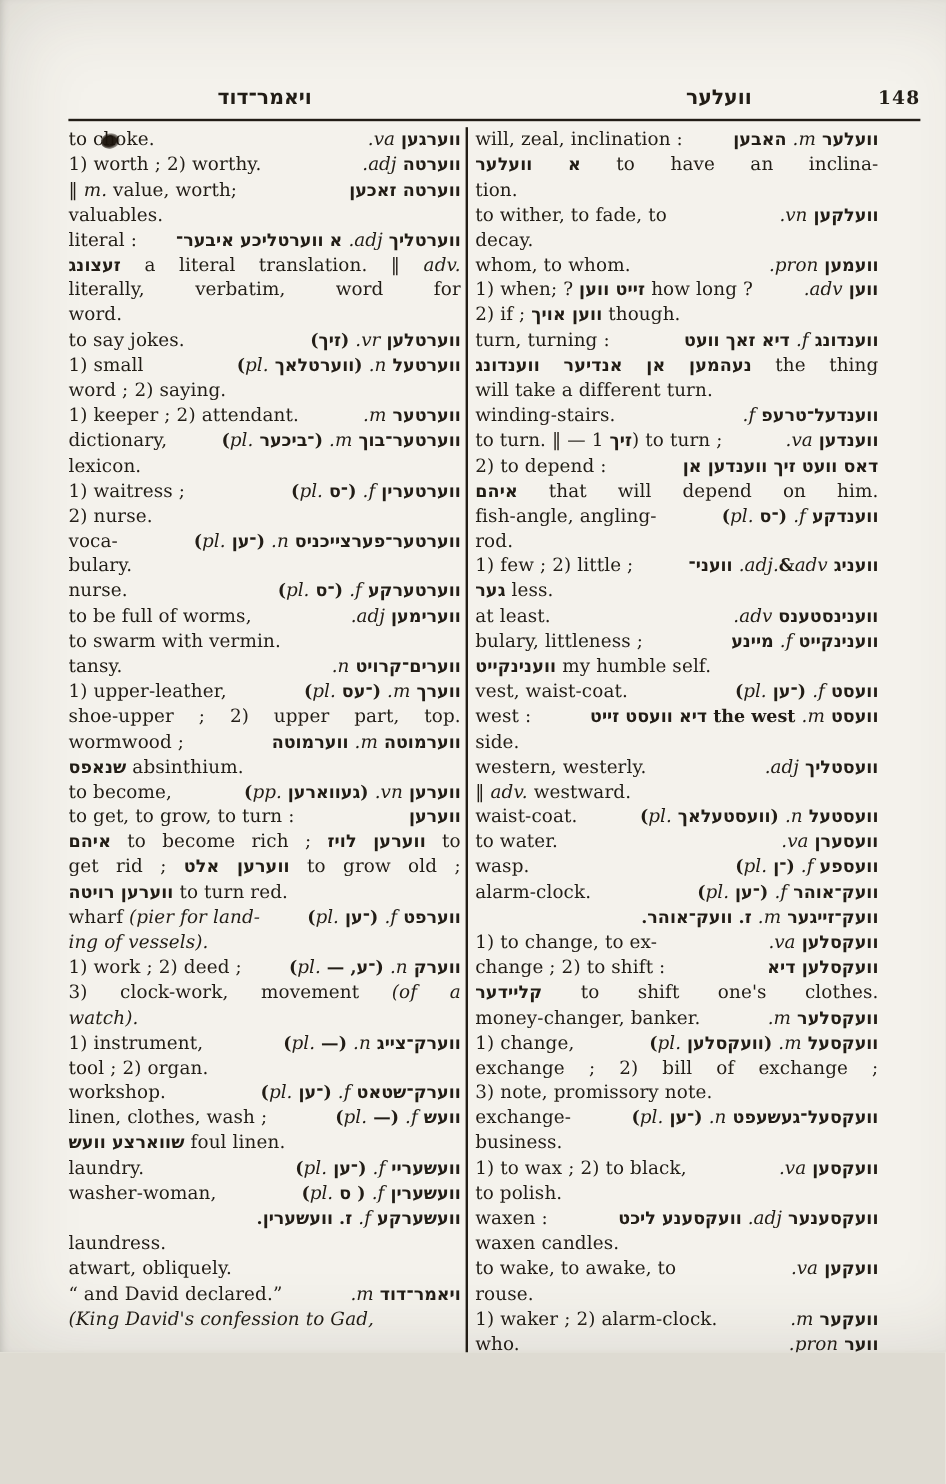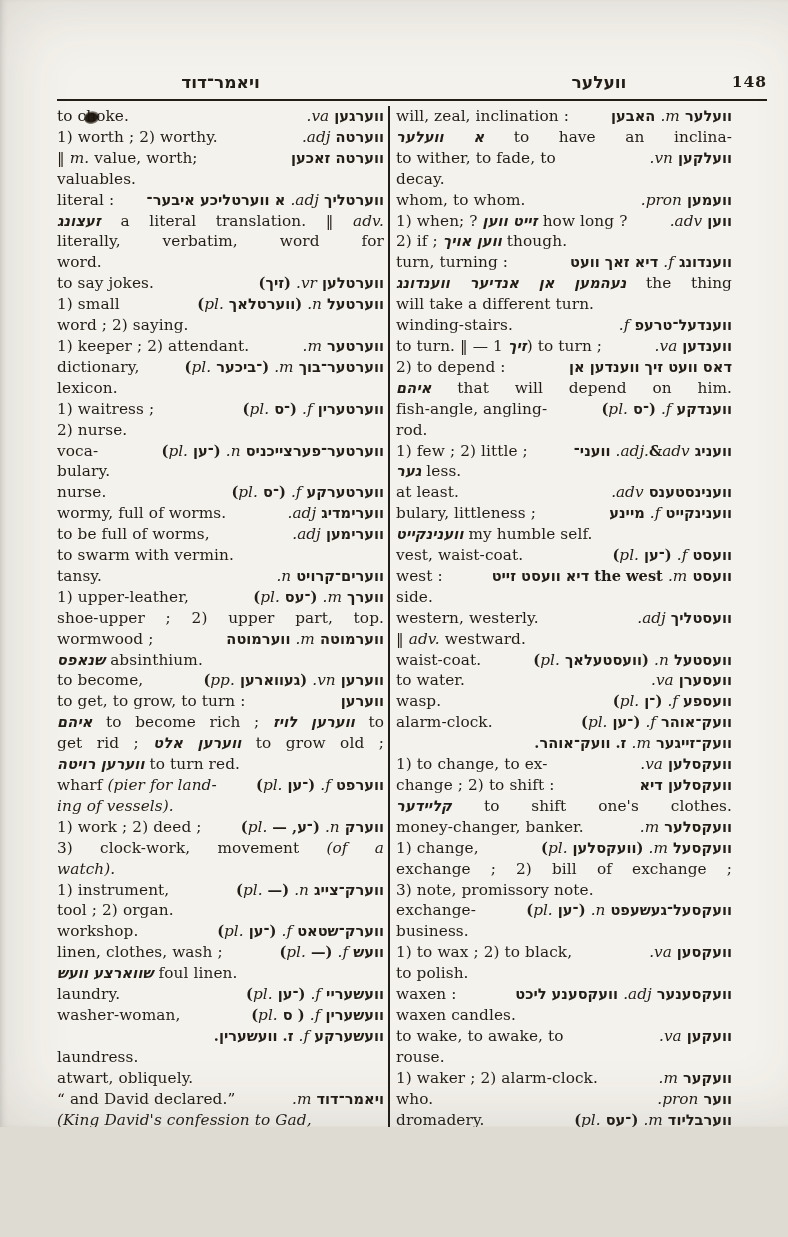--- a/index.html
+++ b/index.html
@@ -21,21 +21,21 @@
   .hrule{position:absolute;top:99px;left:57px;right:57px;border-top:2.6px solid var(--ink);}
   .cols{position:absolute;top:106px;left:57px;right:57px;display:flex;}
   .col{width:327px;}
   #col2{width:336px;}
   .vdiv{flex:0 0 2px;background:var(--ink);height:1040px;margin-left:4px;margin-right:6px;}
   .ln{
     display:flex;justify-content:space-between;align-items:baseline;
     height:20.92px;line-height:20.92px;white-space:nowrap;overflow:hidden;
   }
   .e{font-size:15.3px;letter-spacing:.1px;}
-  .e b{font-size:14.6px;font-weight:700;font-style:italic;}
+  .e b{font-size:14.6px;font-weight:700;}
   .h{font-size:14.6px;font-weight:700;letter-spacing:0;}
   .h i{font-weight:400;font-style:italic;font-size:15.3px;}
   .e i{font-style:italic;}
   .ln.j .e{flex:1 1 auto;white-space:normal;text-align:justify;text-align-last:justify;}
   .smudge{
     position:absolute;left:84px;top:111px;width:16px;height:13px;
     background:radial-gradient(ellipse at 45% 50%, rgba(25,18,10,.95) 0 45%, rgba(25,18,10,.45) 65%, rgba(25,18,10,0) 75%);
     transform:rotate(-12deg);border-radius:50%;
   }
 </style>
@@ -121,24 +121,20 @@
         </div>
         <div class="ln">
           <span class="e">bulary.</span>
           <span class="h" dir="rtl"></span>
         </div>
         <div class="ln">
           <span class="e">nurse.</span>
           <span class="h" dir="rtl">ווערטערקע <i>f.</i> <span dir="ltr">(<i>pl.</i> ־ס)</span></span>
         </div>
         <div class="ln">
-          <span class="e">wormy, full of worms.</span>
-          <span class="h" dir="rtl">ווערימדיג <i>adj.</i></span>
-        </div>
-        <div class="ln">
           <span class="e">to be full of worms,</span>
           <span class="h" dir="rtl">ווערימען <i>adj.</i></span>
         </div>
         <div class="ln">
           <span class="e">to swarm with vermin.</span>
           <span class="h" dir="rtl"></span>
         </div>
         <div class="ln">
           <span class="e">tansy.</span>
           <span class="h" dir="rtl">ווערים־קרויט <i>n.</i></span>
@@ -249,20 +245,24 @@
         </div>
       </section>
     <div class="vdiv"></div>
     <section class="col" id="col2">
         <div class="ln">
           <span class="e">will, zeal, inclination :</span>
           <span class="h" dir="rtl">וועלער <i>m.</i> האבען</span>
         </div>
         <div class="ln j">
           <span class="e"><b>א וועלער</b> to have an inclina-</span>
+          <span class="h" dir="rtl"></span>
+        </div>
+        <div class="ln">
+          <span class="e">tion.</span>
           <span class="h" dir="rtl"></span>
         </div>
         <div class="ln">
           <span class="e">to wither, to fade, to</span>
           <span class="h" dir="rtl">וועלקען <i>vn.</i></span>
         </div>
         <div class="ln">
           <span class="e">decay.</span>
           <span class="h" dir="rtl"></span>
         </div>

